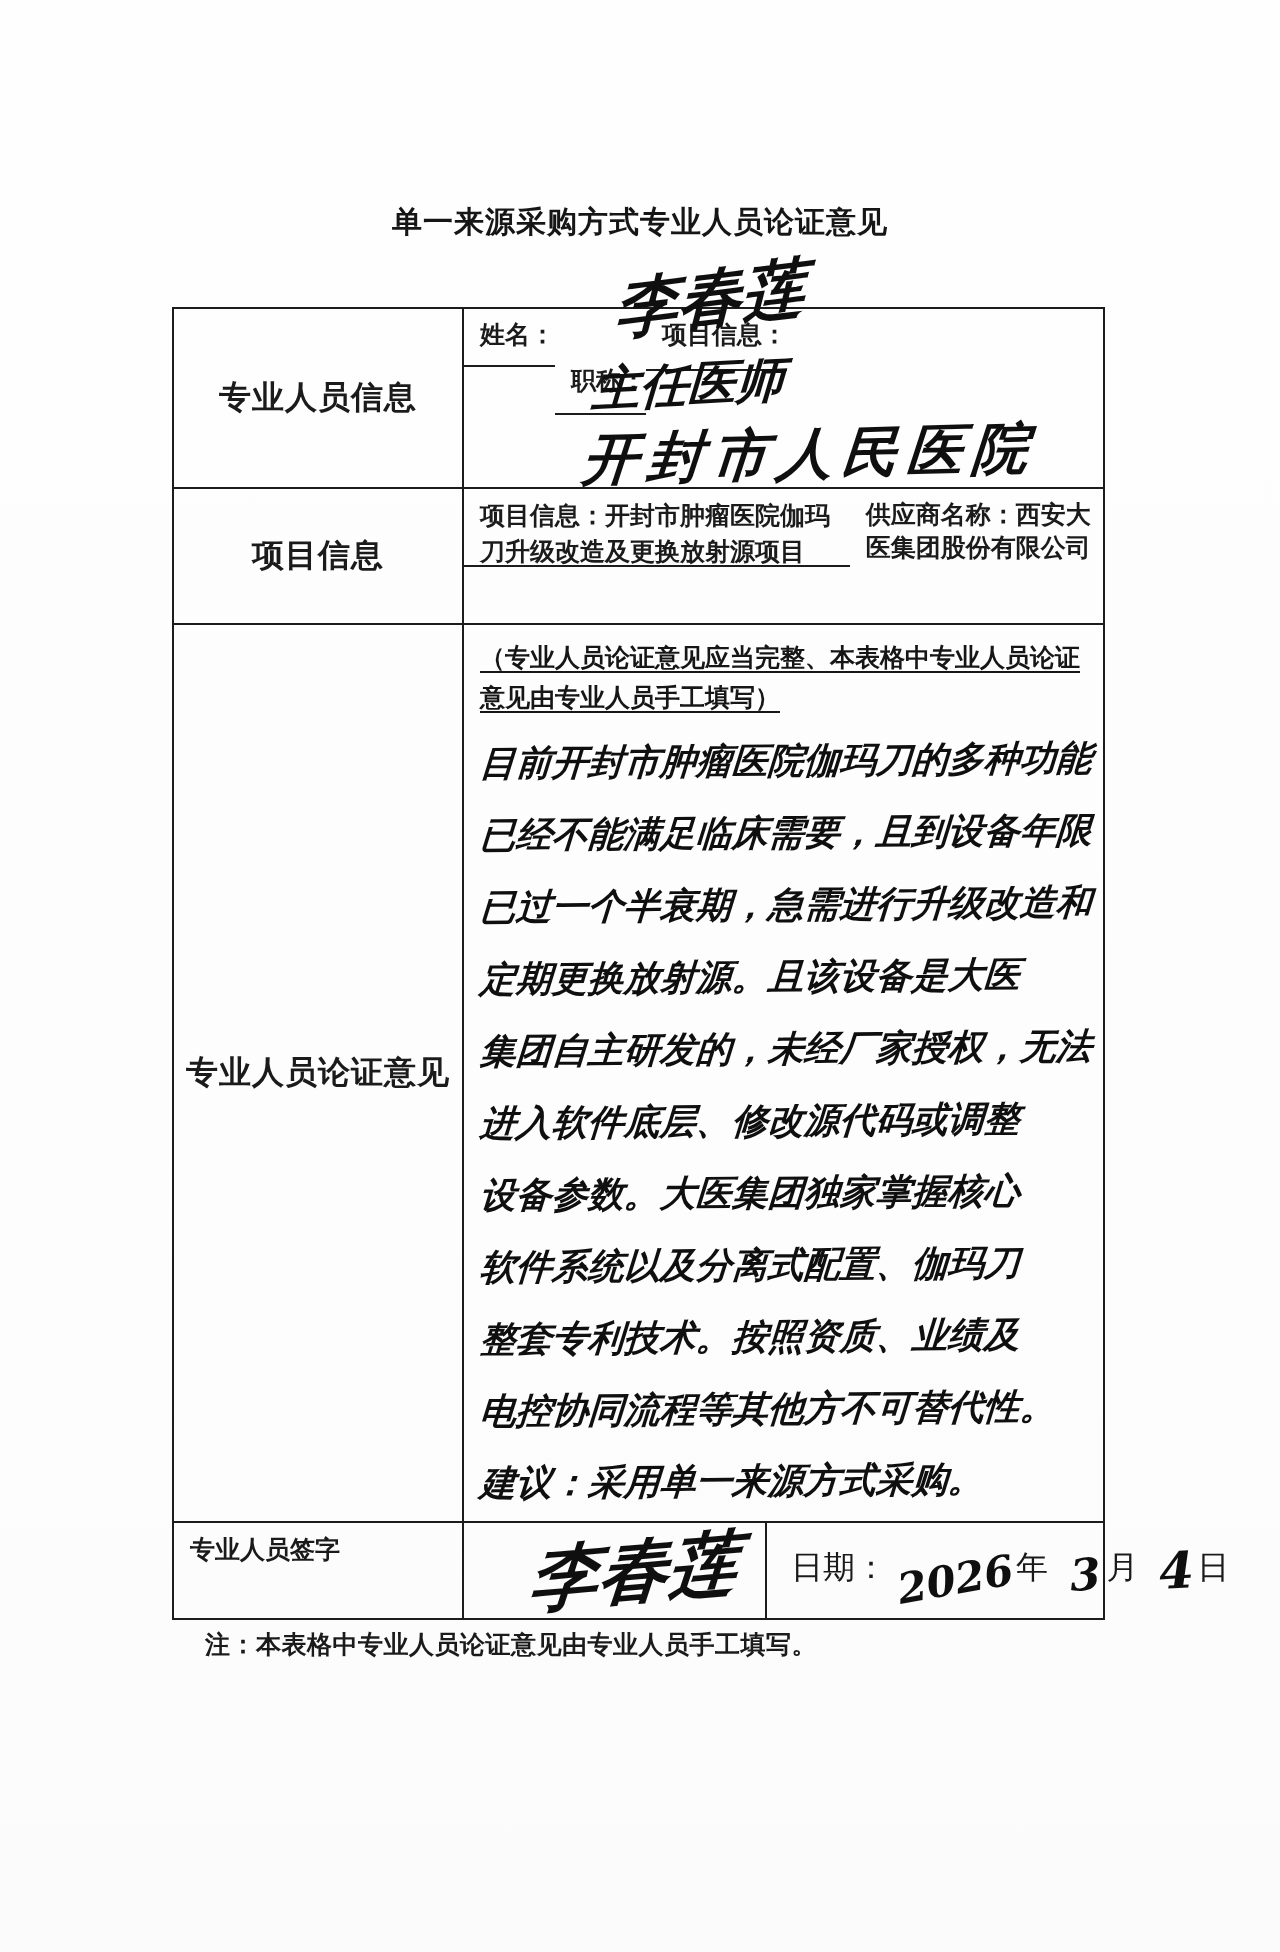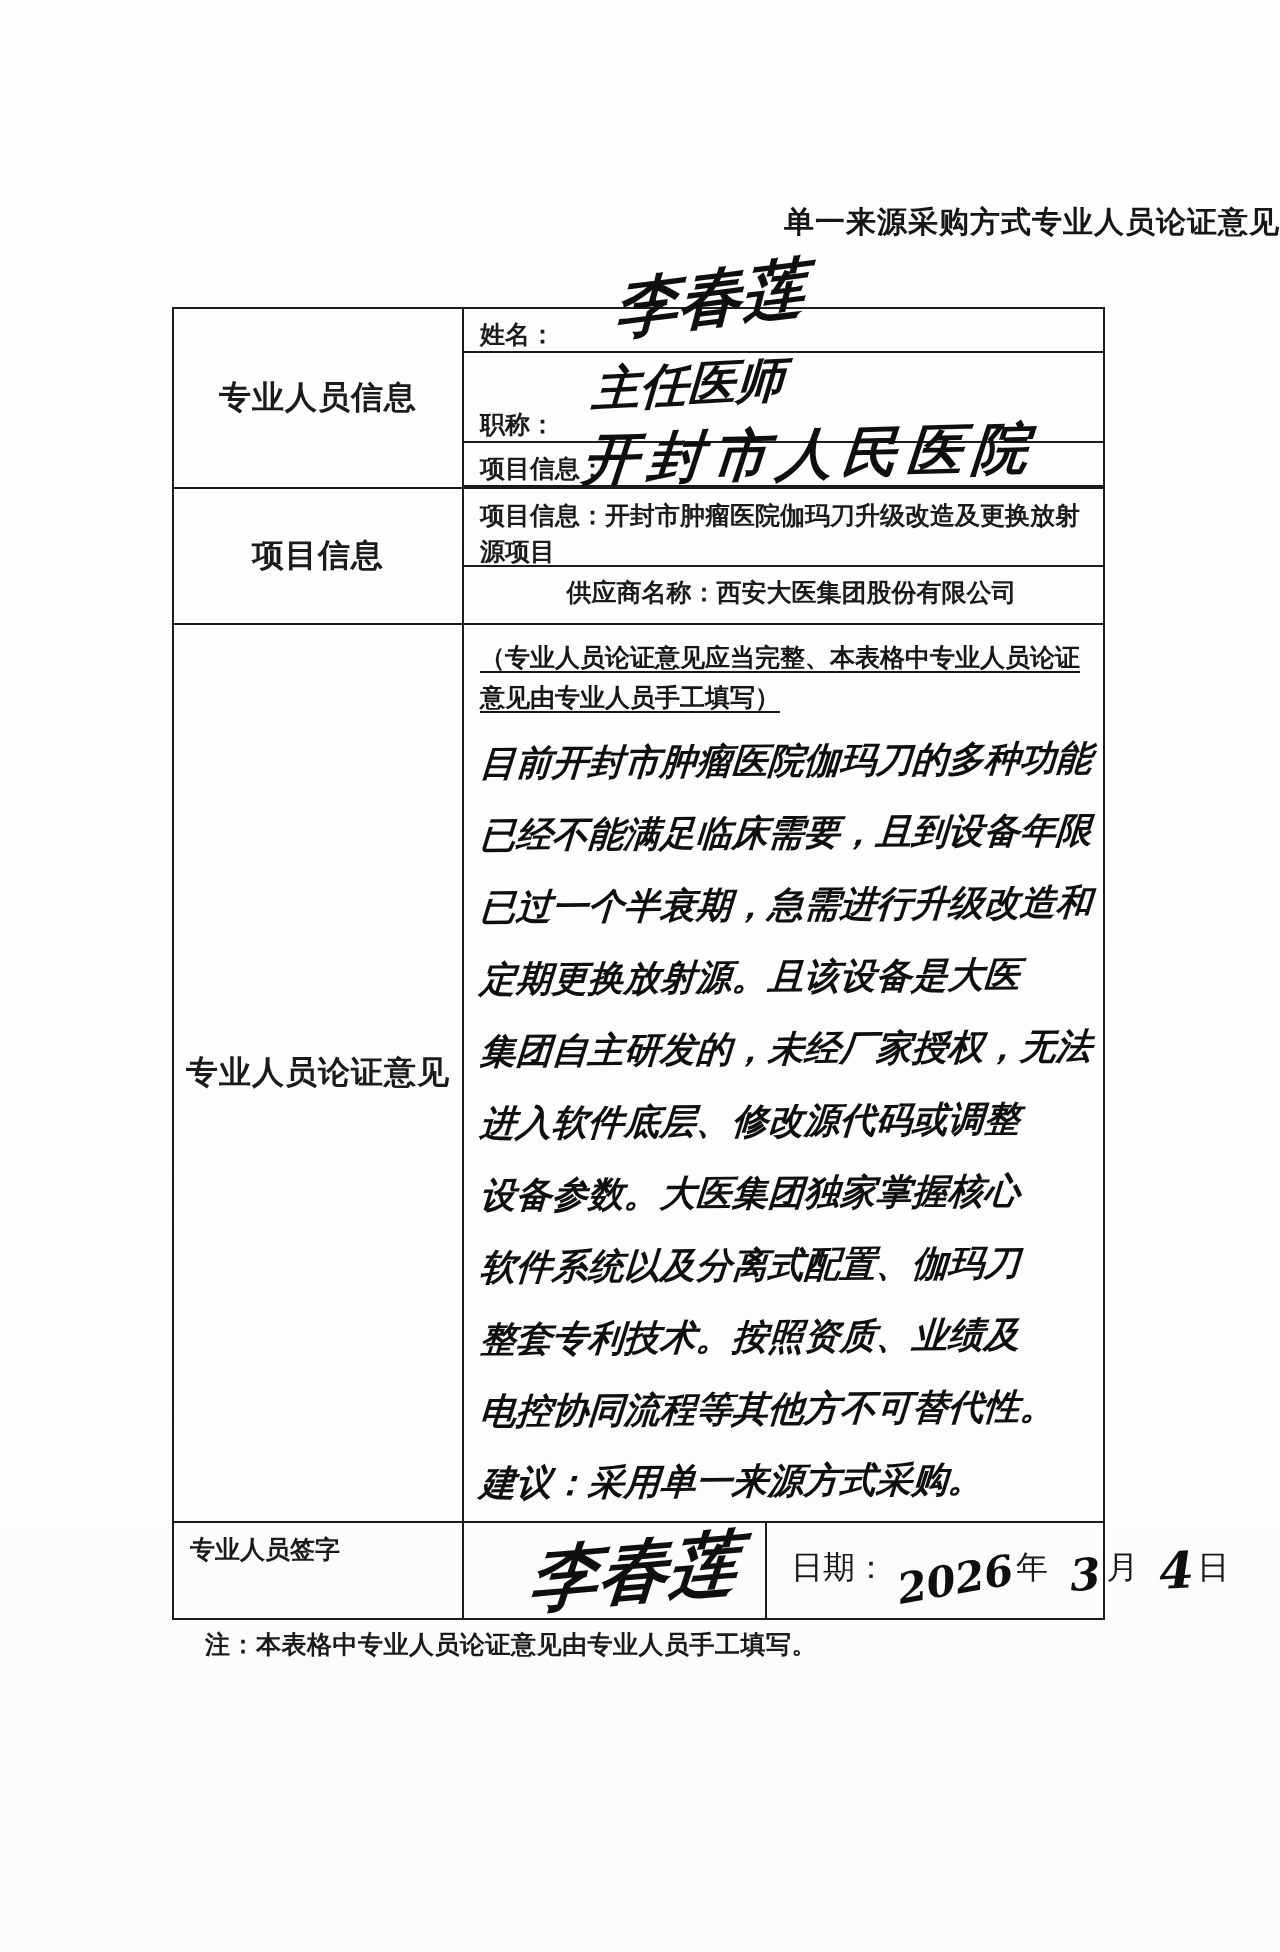--- a/index.html
+++ b/index.html
@@ -6,45 +6,45 @@
   body{
     width:1280px;height:1952px;position:relative;
     background:#fdfdfd;
     font-family:"Liberation Sans",sans-serif;
     color:#1a1a1a;
     overflow:hidden;
   }
   .sheet{position:absolute;inset:0;background:linear-gradient(180deg,#fefefe 0%,#fdfdfd 60%,#fbfbfb 100%);}
   .doc-title{
     position:absolute;top:202px;left:0;width:100%;
-    text-align:right;font-size:30px;font-weight:700;letter-spacing:1px;color:#161616;
+    text-align:center;font-size:30px;font-weight:700;letter-spacing:1px;color:#161616;
   }
   
   .form-table{
     position:absolute;left:172px;top:307px;width:933px;
     border:2px solid #1c1c1c;box-sizing:border-box;background:transparent;
   }
   .sect{display:flex;border-bottom:2px solid #1c1c1c;box-sizing:border-box;}
   .sect:last-child{border-bottom:none;}
   .left-cell{
     width:290px;flex:0 0 290px;border-right:2px solid #1c1c1c;box-sizing:border-box;
     display:flex;align-items:center;justify-content:center;
     font-size:32px;font-weight:600;color:#1b1b1b;letter-spacing:1px;font-family:Liberation Serif, serif;
   }
-  .right-col{flex:1;display:flex;flex-direction:column;position:relative;box-sizing:border-box;}
+  .right-col{flex:1;display:flex;flex-direction:row;position:relative;box-sizing:border-box;}
   .sub{
     box-sizing:border-box;border-bottom:2px solid #1c1c1c;
     padding:9px 0 0 16px;font-size:25px;font-weight:600;color:#1b1b1b;
   }
   .sub:last-child{border-bottom:none;}
   .sub-name{height:58px;}
   .sub-title{height:60px;margin-top:46px;}
   .sub-unit{height:62px;}
   .sub-proj{height:78px;line-height:36px;padding-top:8px;padding-right:14px;}
-  .sub-supp{height:58px;text-align:center;}
+  .sub-supp{height:58px;}
   
   .opinion-cell{flex:1;padding:12px 14px 0 16px;position:relative;box-sizing:border-box;}
   .opinion-instruction{
     font-size:25px;font-weight:600;line-height:40px;color:#161616;
     text-decoration:underline;text-underline-offset:5px;text-decoration-thickness:2px;
   }
   .hw{
     font-family:"DejaVu Serif",serif;font-style:italic;font-weight:700;color:#0f0f0f;
   }
   .hw-lines{margin-top:8px;}

